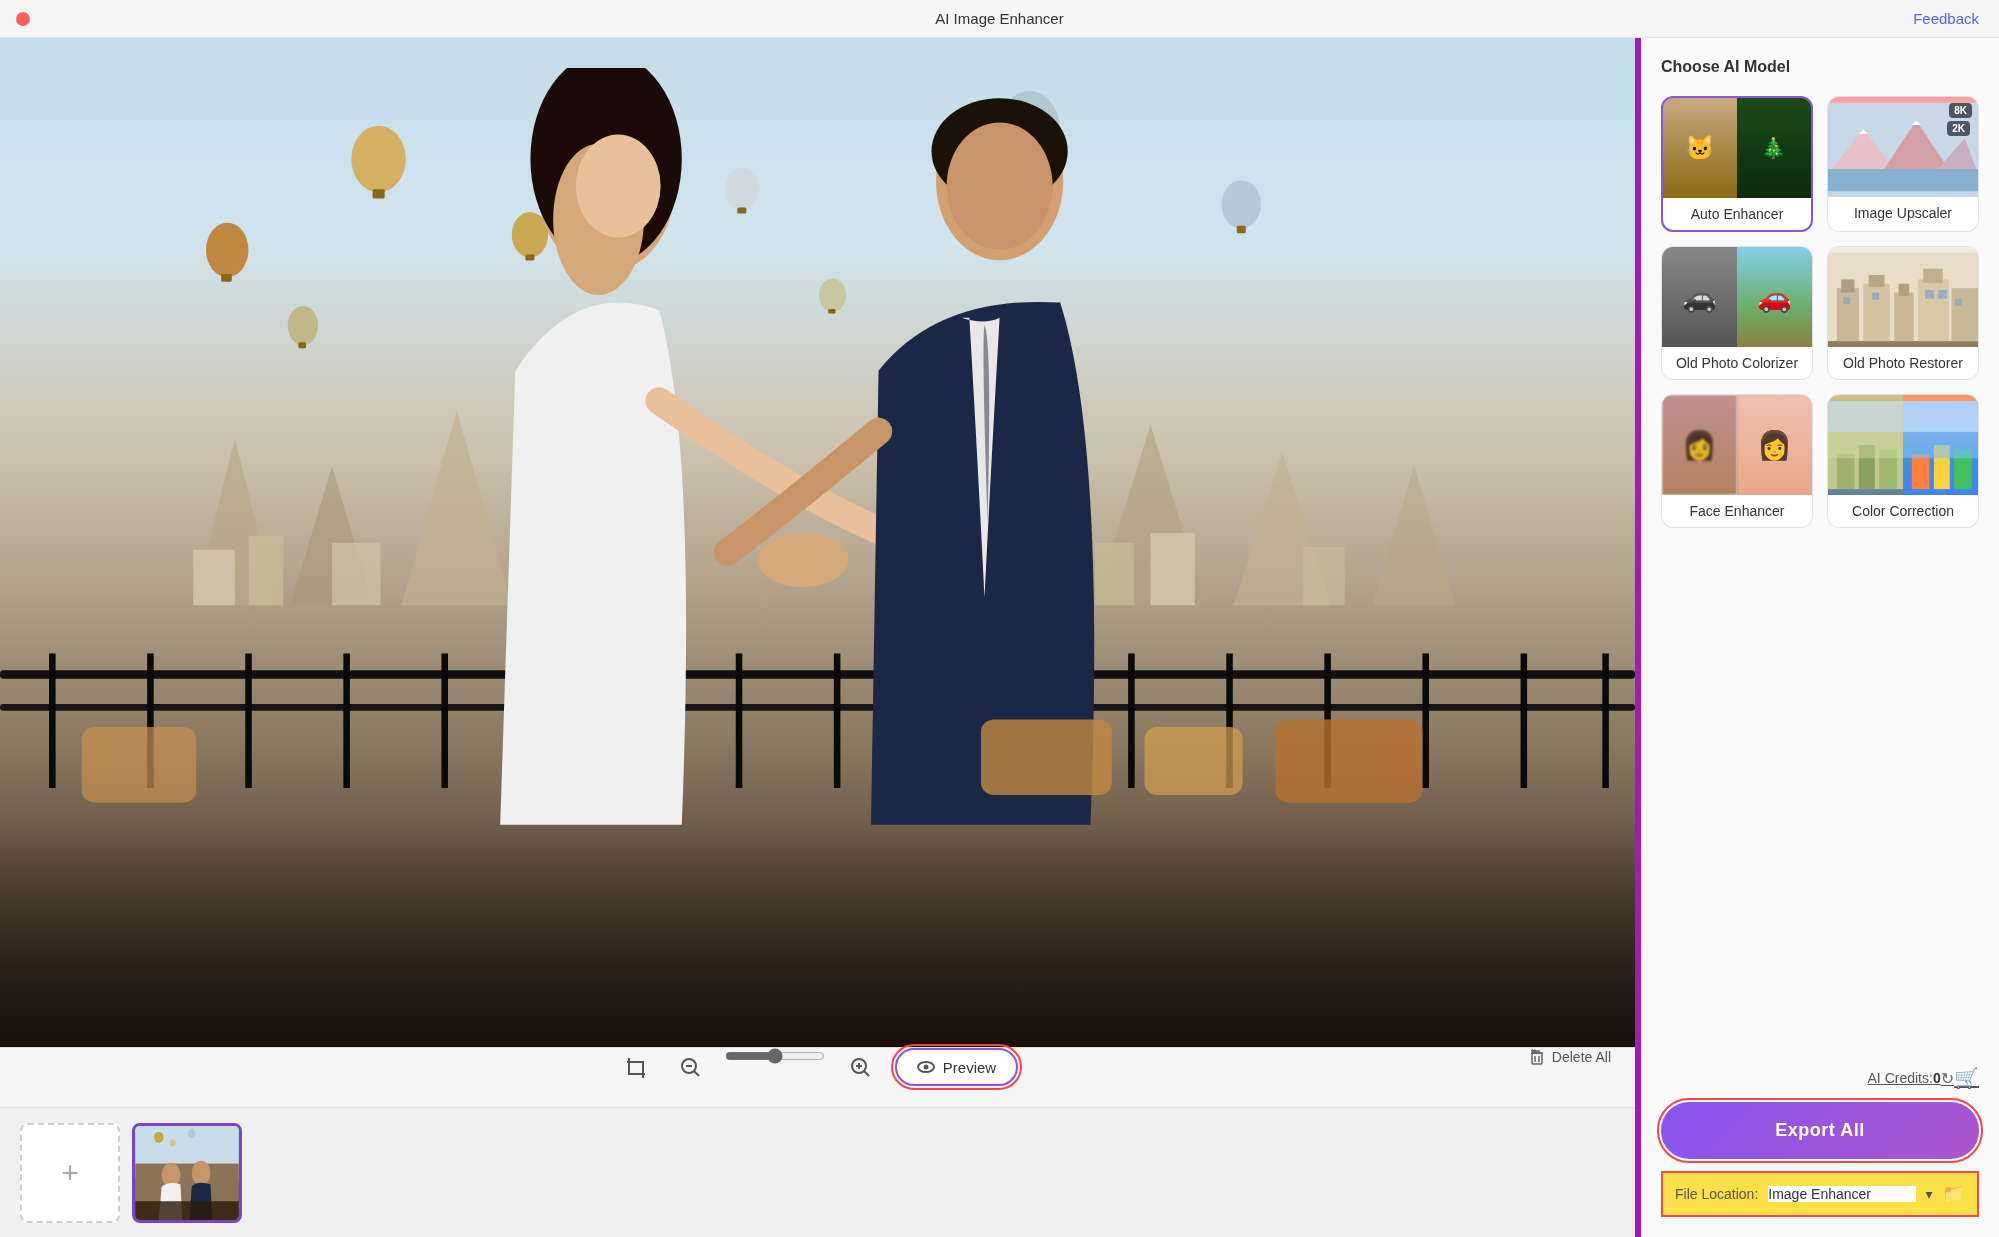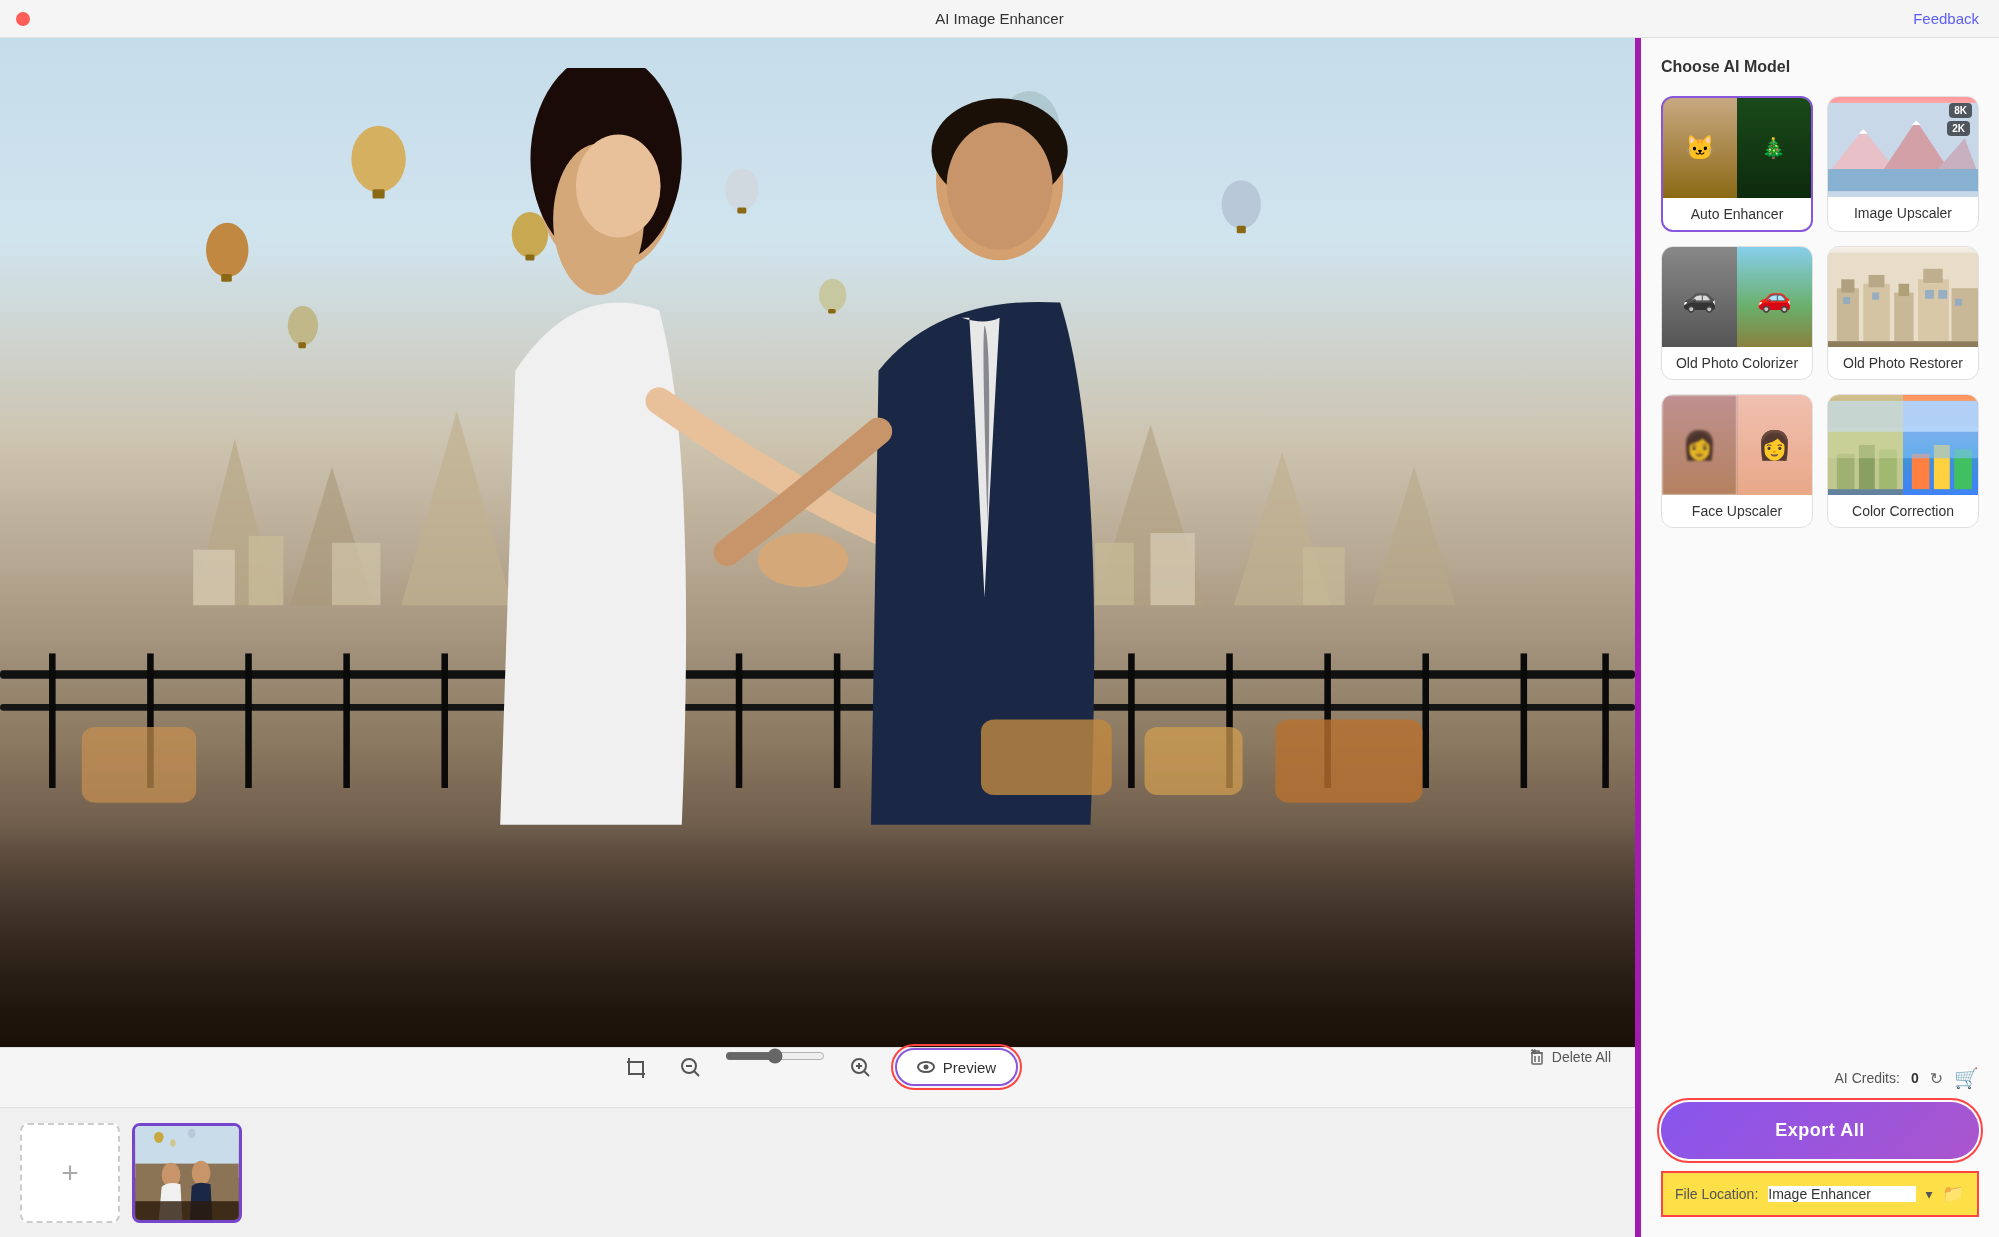--- a/index.html
+++ b/index.html
@@ -365,23 +365,24 @@
       margin-top: auto;
       display: flex;
       flex-direction: column;
       gap: 12px;
     }
 
     .credits-row {
       display: flex;
       align-items: center;
       justify-content: flex-end;
-      gap: 11px;
+      gap: 0;
       font-size: 14px;
       color: #555;
+      text-decoration: underline;
     }
     .credits-value {
       font-weight: 600;
       color: #333;
     }
     .credits-refresh {
       cursor: pointer;
       color: #666;
       font-size: 16px;
     }
@@ -736,21 +737,21 @@
         <div class="model-card-label">Old Photo Restorer</div>
       </div>
 
       <div class="model-card">
         <div class="model-card-image">
           <div class="face-enhancer-img">
             <div class="fe-left">👩</div>
             <div class="fe-right">👩</div>
           </div>
         </div>
-        <div class="model-card-label">Face Upscaler</div>
+        <div class="model-card-label">Face Enhancer</div>
       </div>
 
       <div class="model-card">
         <div class="model-card-image">
           <div class="color-correction-img">
             <div class="cc-left">
               <svg width="100%" height="100%" viewBox="0 0 85 100">
                 <rect x="0" y="0" width="85" height="100" fill="#c0c890"></rect>
                 <rect x="10" y="60" width="20" height="40" fill="#a0b070"></rect>
                 <rect x="35" y="50" width="18" height="50" fill="#88a060"></rect>

